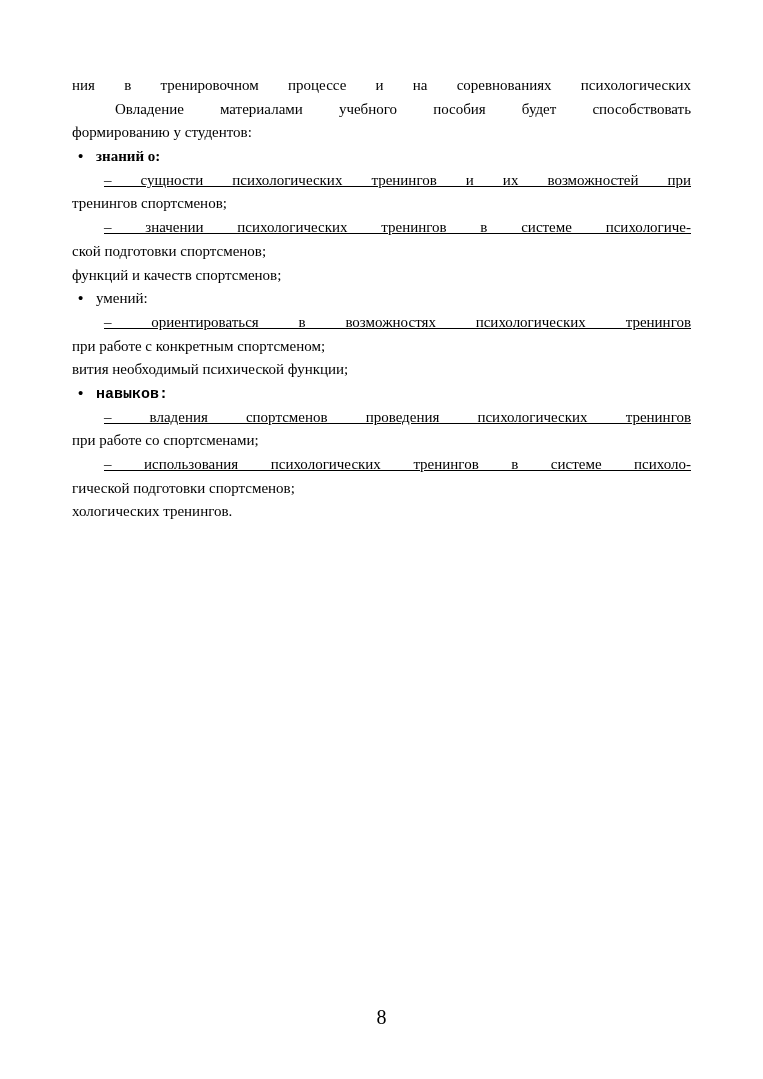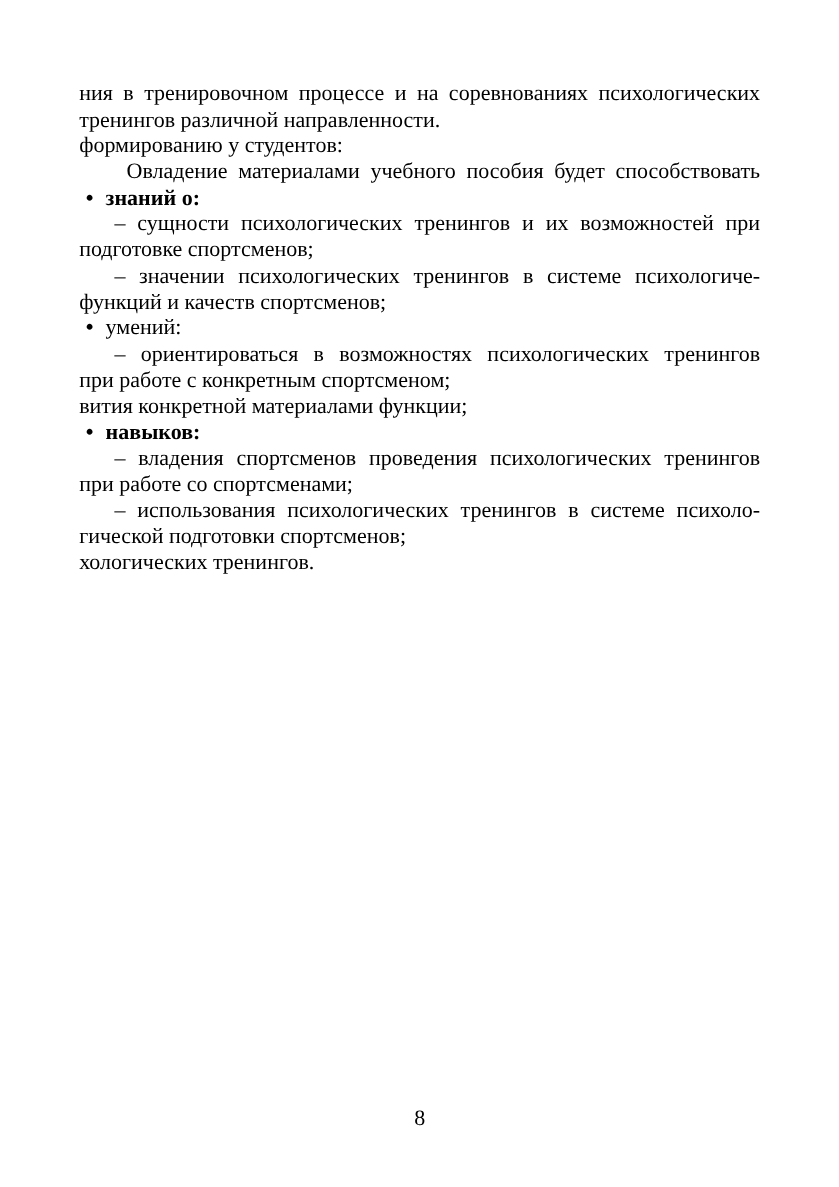--- a/index.html
+++ b/index.html
@@ -10,31 +10,31 @@
     position: relative;
     overflow: hidden;
     font-family: "Liberation Serif", "DejaVu Serif", serif;
     color: #000000;
   }
   #text-block {
     position: absolute;
     left: 72px;
     top: 74px;
     width: 619px;
-    font-size: 20px;
+    font-size: 15px;
     line-height: 23.7px;
   }
   .line { height: 23.7px; overflow: visible; }
   .line.justify {
     text-align: justify;
     text-align-last: justify;
   }
   .line.left { text-align: left; }
   .indent-none { padding-left: 0; }
-  .indent-dash { padding-left: 32px; }
+  .indent-dash { padding-left: 32px; text-decoration: underline; }
   .indent-para { padding-left: 43px; }
   .bullet-line { font-weight: bold; }
   .bullet-marker {
     display: inline-block;
     width: 18px;
     padding-left: 6px;
     font-weight: bold;
   }
   #page-footer {
     position: absolute;
@@ -45,33 +45,33 @@
     font-size: 20px;
     line-height: 23.7px;
   }
 </style>
 </head>
 <body>
 
 <main>
   <section id="text-block">
       <div class="line justify indent-none"><span>ния в тренировочном процессе и на соревнованиях психологических</span></div>
-      <div class="line left indent-none"><span>тренингов различной направленности.</span></div>
+      <div class="line justify indent-para"><span>Овладение материалами учебного пособия будет способствовать</span></div>
       <div class="line left indent-none"><span>формированию у студентов:</span></div>
-      <div class="line justify indent-para"><span>Овладение материалами учебного пособия будет способствовать</span></div>
       <div class="line left indent-none bullet-line"><span class="bullet-marker">•</span><span style="font-weight: bold;">знаний о:</span></div>
       <div class="line justify indent-dash"><span>– сущности психологических тренингов и их возможностей при</span></div>
-      <div class="line left indent-none"><span>подготовке спортсменов;</span></div>
+      <div class="line left indent-none"><span>тренингов спортсменов;</span></div>
       <div class="line justify indent-dash"><span>– значении психологических тренингов в системе психологиче-</span></div>
+      <div class="line left indent-none"><span>ской подготовки спортсменов;</span></div>
       <div class="line left indent-none"><span>функций и качеств спортсменов;</span></div>
       <div class="line left indent-none bullet-line"><span class="bullet-marker">•</span><span style="font-weight: normal;">умений:</span></div>
       <div class="line justify indent-dash"><span>– ориентироваться в возможностях психологических тренингов</span></div>
       <div class="line left indent-none"><span>при работе с конкретным спортсменом;</span></div>
-      <div class="line left indent-none"><span>вития конкретной материалами функции;</span></div>
-      <div class="line left indent-none bullet-line"><span class="bullet-marker">•</span><span style="font-weight: bold;">навыков:</span></div>
+      <div class="line left indent-none"><span>вития необходимый психической функции;</span></div>
+      <div class="line left indent-none bullet-line"><span class="bullet-marker">•</span><span style="font-weight: bold; font-family: Liberation Mono, monospace;">навыков:</span></div>
       <div class="line justify indent-dash"><span>– владения спортсменов проведения психологических тренингов</span></div>
       <div class="line left indent-none"><span>при работе со спортсменами;</span></div>
       <div class="line justify indent-dash"><span>– использования психологических тренингов в системе психоло-</span></div>
       <div class="line left indent-none"><span>гической подготовки спортсменов;</span></div>
       <div class="line left indent-none"><span>хологических тренингов.</span></div>
     </section>
   <div id="page-footer">
     <span>8</span>
   </div>
 </main>

